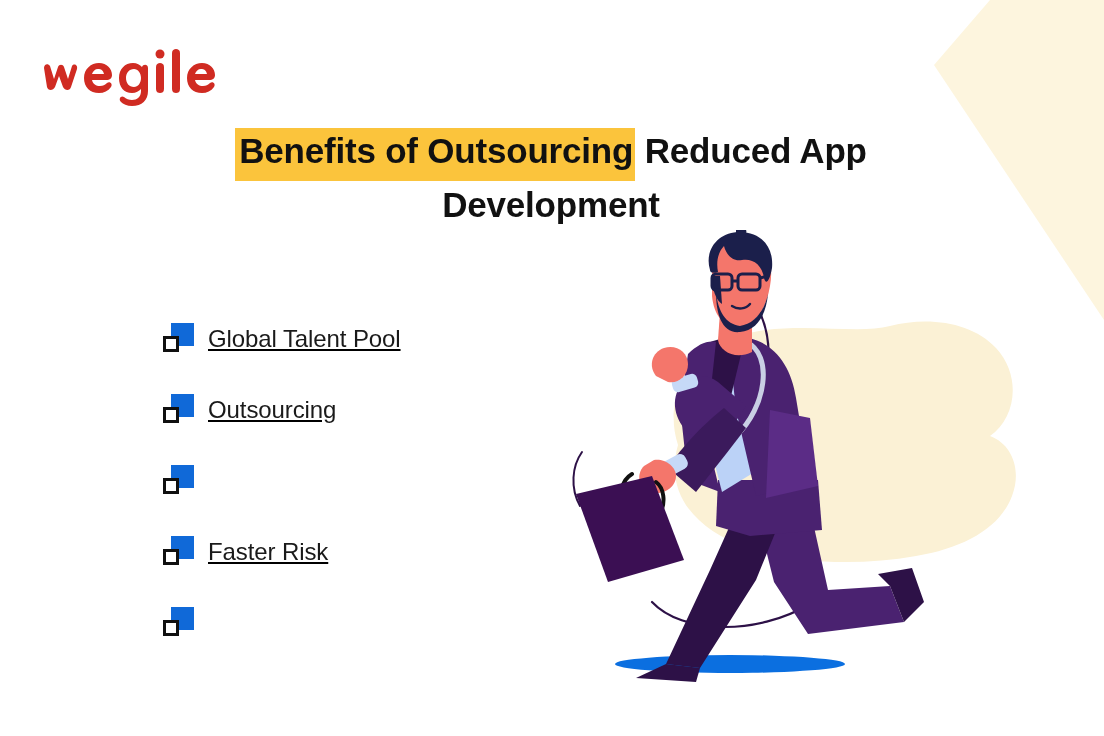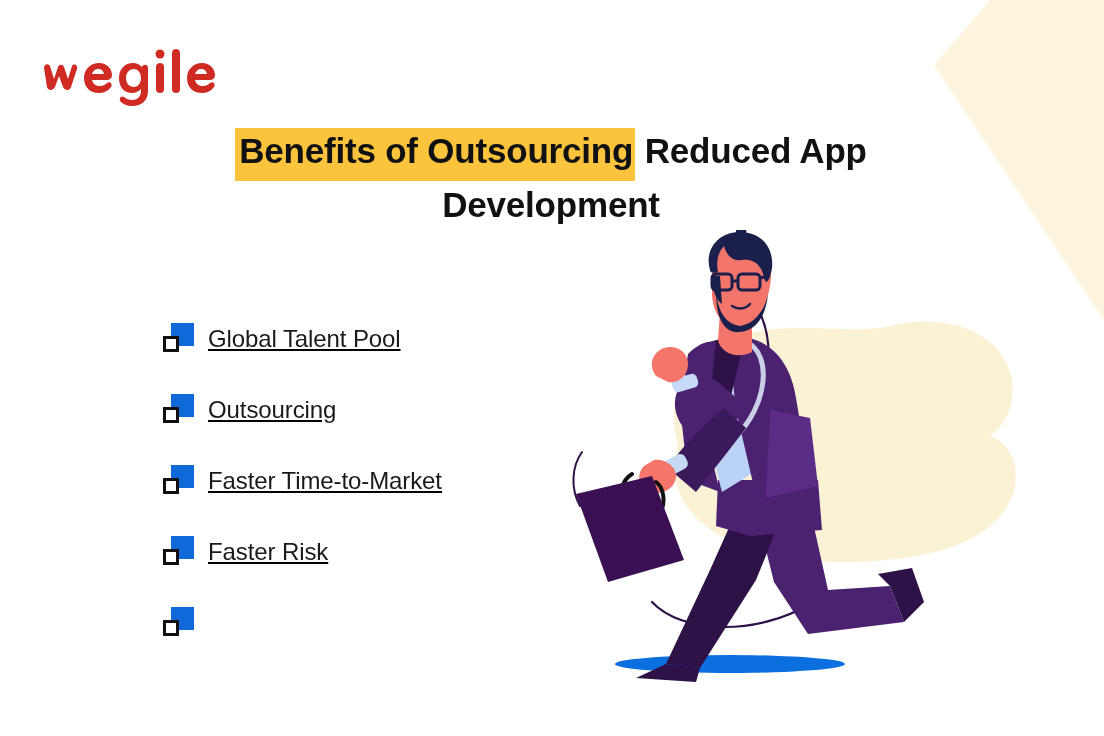--- a/index.html
+++ b/index.html
@@ -174,21 +174,20 @@
         <span class="sq-blue"></span>
         <span class="sq-outline"></span>
       </span>
       <span class="benefit-label">Outsourcing</span>
     </li>
     <li class="benefit-item">
       <span class="bullet-icon">
         <span class="sq-blue"></span>
         <span class="sq-outline"></span>
       </span>
-      <span class="benefit-label">Faster Time-to-Market</span>
     </li>
     <li class="benefit-item">
       <span class="bullet-icon">
         <span class="sq-blue"></span>
         <span class="sq-outline"></span>
       </span>
       <span class="benefit-label">Faster Risk</span>
     </li>
     <li class="benefit-item">
       <span class="bullet-icon">

